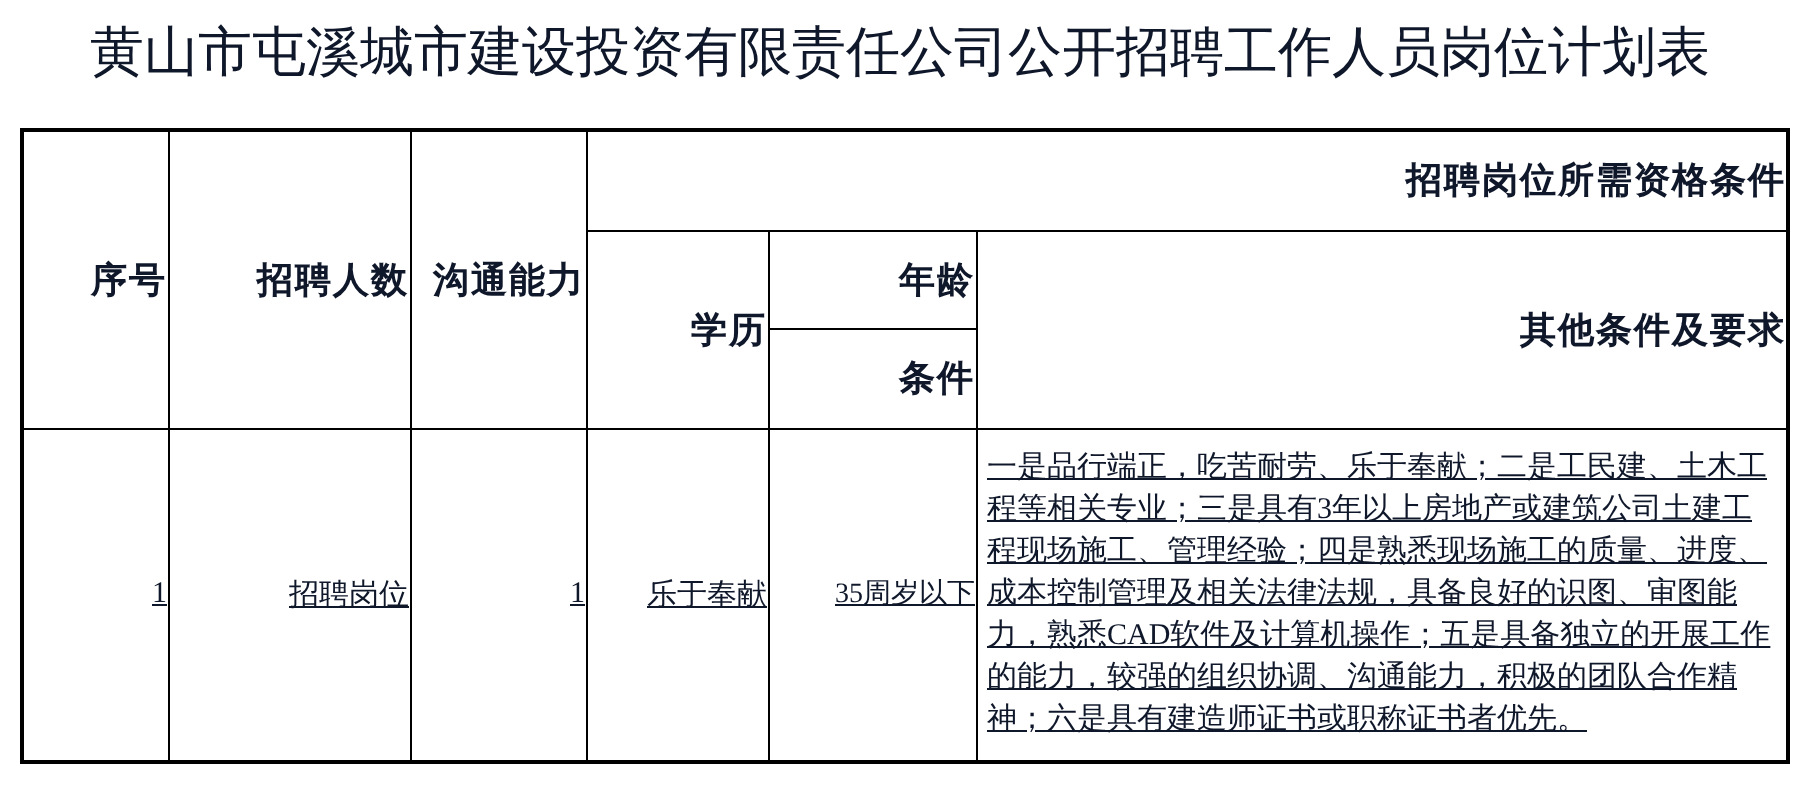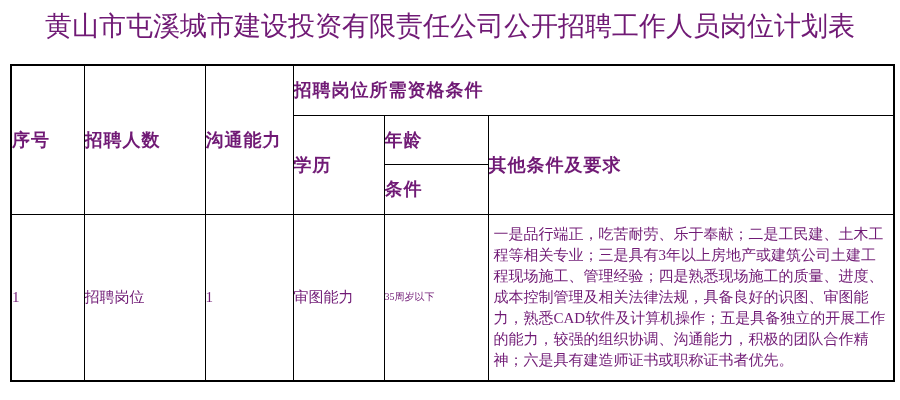--- a/index.html
+++ b/index.html
@@ -7,21 +7,21 @@
     padding: 0;
     background: #ffffff;
   }
   .page {
     position: relative;
     width: 900px;
     height: 400px;
     background: #ffffff;
     overflow: hidden;
     font-family: "Liberation Serif", "DejaVu Serif", serif;
-    color: #701a75;
+    color: #0f172a;
   }
   .title {
     padding-top: 8px;
     width: 100%;
     text-align: center;
     font-size: 27px;
     line-height: 36px;
     font-weight: normal;
     letter-spacing: 0px;
     white-space: nowrap;
@@ -29,38 +29,39 @@
   table.tbl {
     border-collapse: collapse;
     table-layout: fixed;
     width: 883px;
     margin: 20px 0 0 10px;
     border: 2px solid #000000;
   }
   .tbl th, .tbl td {
     border: 1px solid #000000;
     padding: 0;
-    text-align: left;
+    text-align: right;
     vertical-align: middle;
     overflow: hidden;
   }
   .tbl th {
     font-weight: bold;
     font-size: 18px;
     letter-spacing: 1px;
   }
   .rowA { height: 50px; }
   .rowB { height: 49px; }
   .rowC { height: 50px; }
   .rowD { height: 167px; }
   .tbl td {
     font-size: 15px;
     font-weight: normal;
+    text-decoration: underline;
   }
-  td.cell-age { font-size: 10px; letter-spacing: 0px; margin-left: 37px; }
+  td.cell-age { font-size: 14px; letter-spacing: 0px; margin-left: 37px; }
   td.cell-other {
     text-align: left;
     font-size: 15px;
     line-height: 21px;
     padding: 5px 4px 5px 5px;
     letter-spacing: 0px;
   }
 </style>
 </head>
 <body>
@@ -90,20 +91,20 @@
         <th>年龄</th>
         <th rowspan="2">其他条件及要求</th>
       </tr>
       <tr class="rowC">
         <th>条件</th>
       </tr>
       <tr class="rowD">
         <td>1</td>
         <td>招聘岗位</td>
         <td>1</td>
-        <td>审图能力</td>
+        <td>乐于奉献</td>
         <td class="cell-age">35周岁以下</td>
         <td class="cell-other">一是品行端正，吃苦耐劳、乐于奉献；二是工民建、土木工程等相关专业；三是具有3年以上房地产或建筑公司土建工程现场施工、管理经验；四是熟悉现场施工的质量、进度、成本控制管理及相关法律法规，具备良好的识图、审图能力，熟悉CAD软件及计算机操作；五是具备独立的开展工作的能力，较强的组织协调、沟通能力，积极的团队合作精神；六是具有建造师证书或职称证书者优先。</td>
       </tr>
     </tbody>
   </table>
 
 </div>
 
 </body></html>

